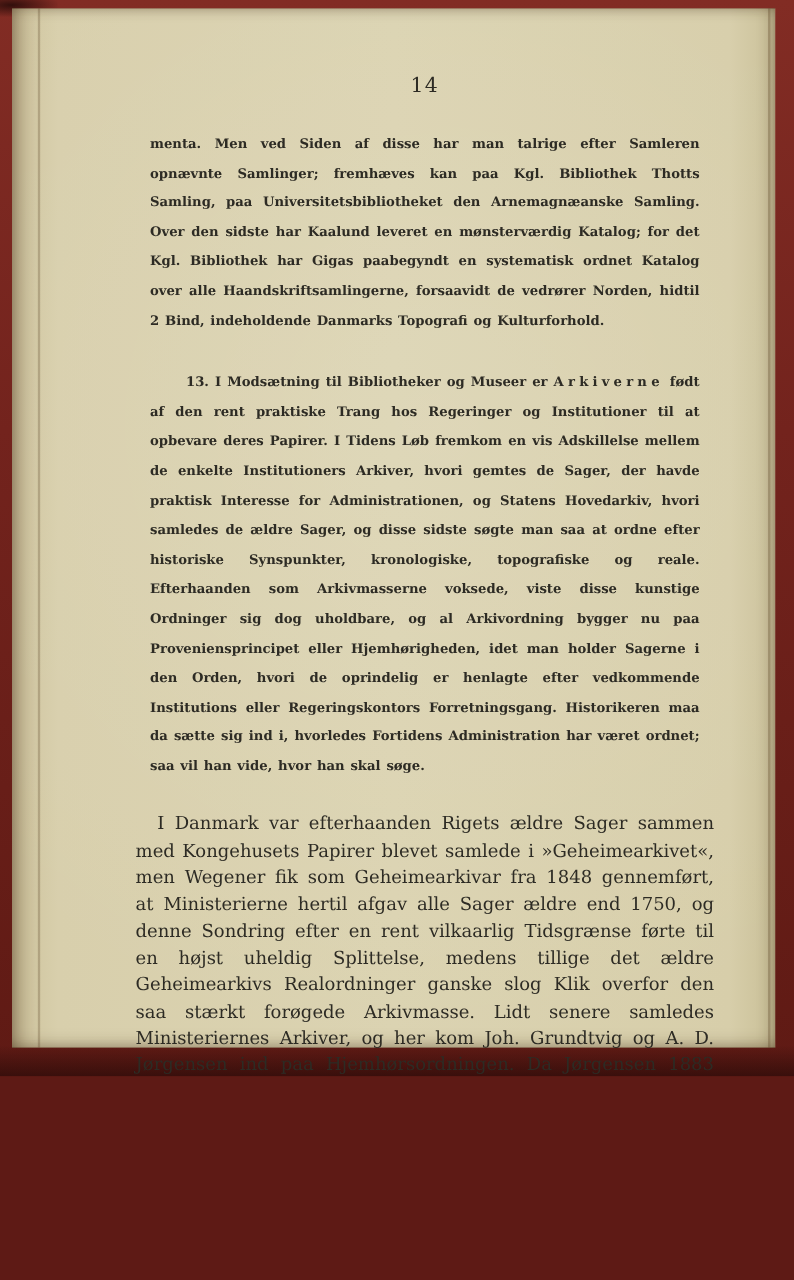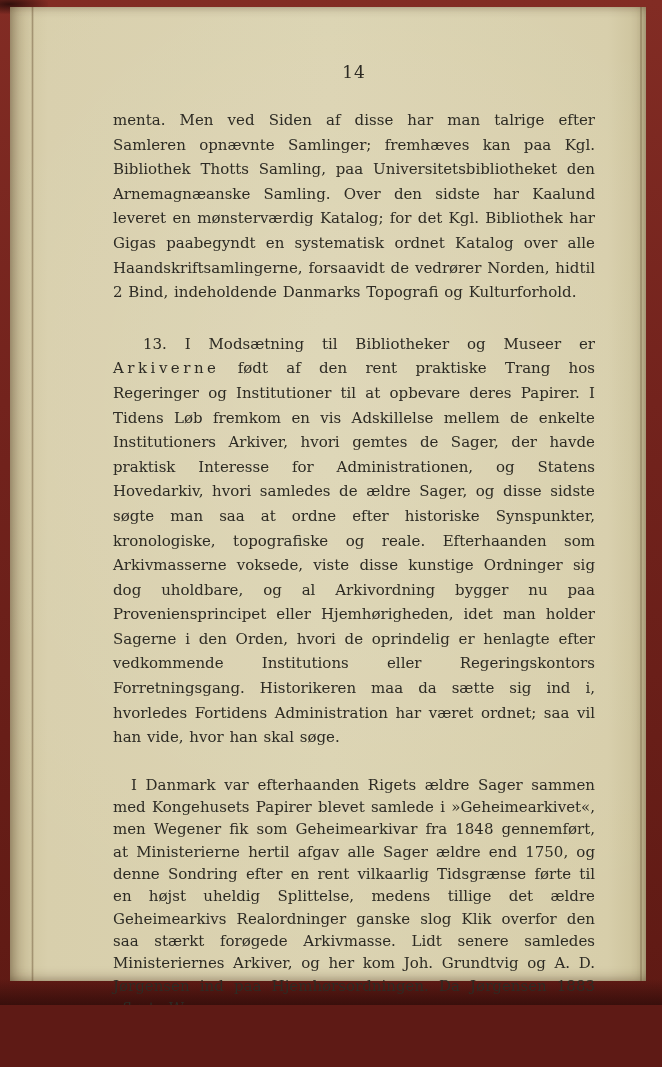--- a/index.html
+++ b/index.html
@@ -3,21 +3,21 @@
 <meta charset="utf-8">
 <style>
   html, body {
     margin: 0;
     padding: 0;
     background: #5e1a15;
   }
   .scan {
     position: relative;
     width: 662px;
-    height: 1005px;
+    height: 897px;
     overflow: hidden;
     background: linear-gradient(180deg, #822c24 0%, #73231d 40%, #5f1a14 100%);
     font-family: "DejaVu Serif", "Liberation Serif", serif;
   }
   
   .paper {
     position: absolute;
     left: 10px;
     top: 7px;
     right: 16px;
@@ -54,25 +54,26 @@
     width: 482px;
     color: #2d2b24;
   }
   .page-number {
     text-align: center;
     font-size: 17px;
     margin: 0 0 26px 0;
     letter-spacing: 1px;
   }
   p.body-text {
-    font-size: 15px;
+    font-size: 11px;
     line-height: 24.6px;
     text-align: justify;
-    margin: 0;
+    margin: 12px;
     word-spacing: 1px;
+    font-weight: bold;
   }
   p.para-1 { margin-bottom: 27px; }
   p.para-2 { text-indent: 30px; margin-bottom: 24px; }
   .spaced-word {
     letter-spacing: 3.5px;
   }
   p.small-text {
     font-size: 15px;
     line-height: 22.3px;
     text-align: justify;

